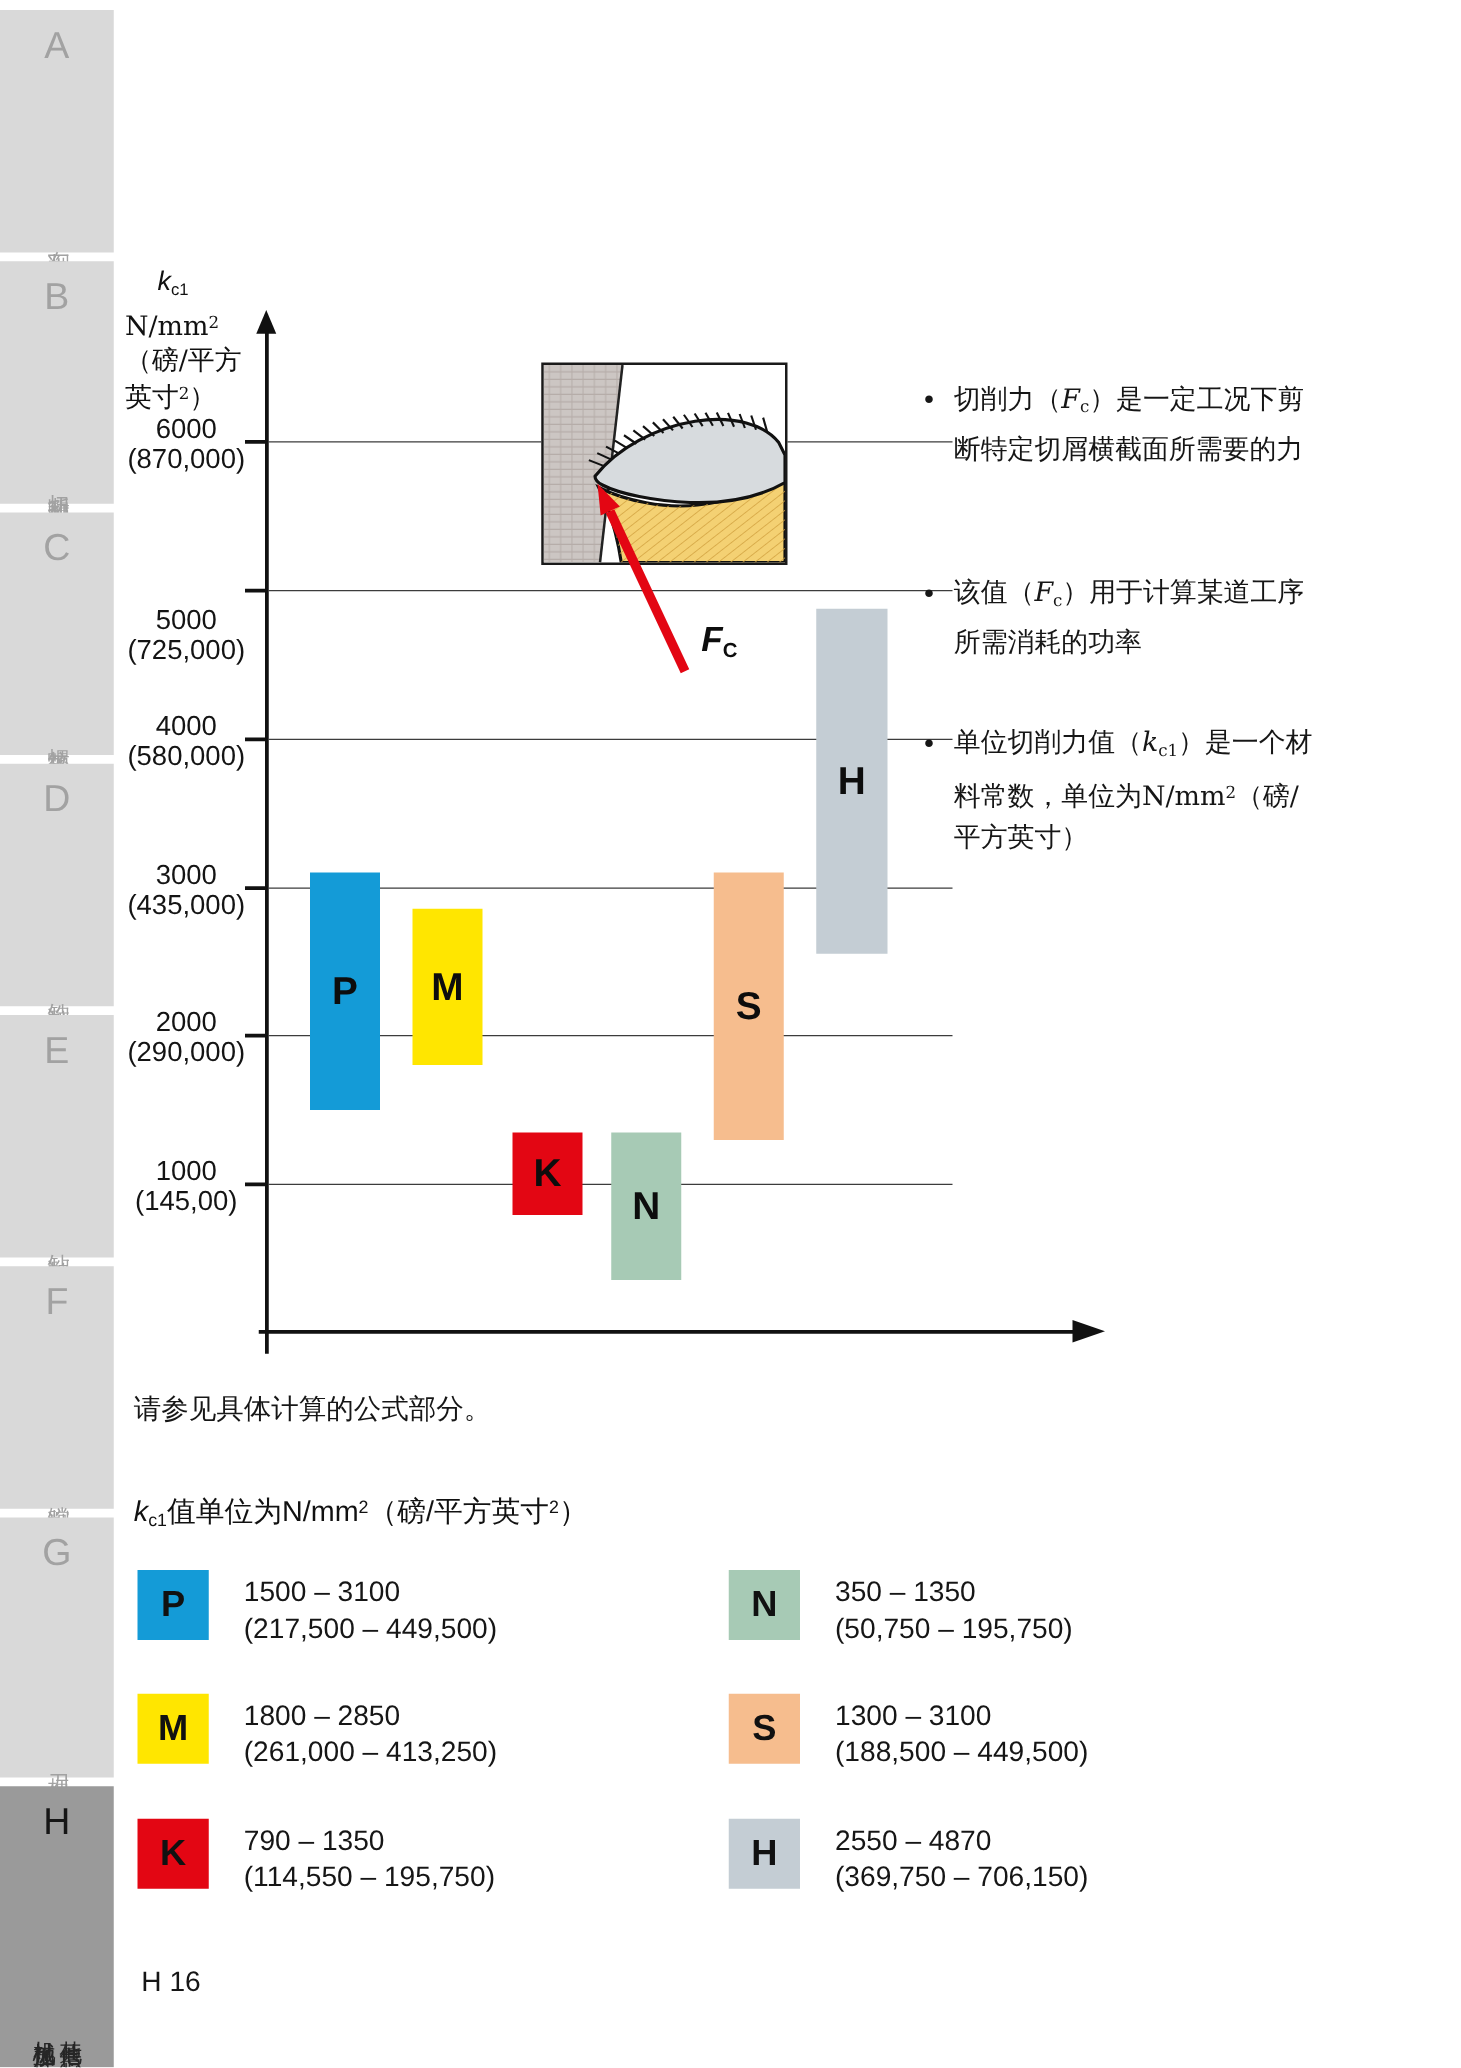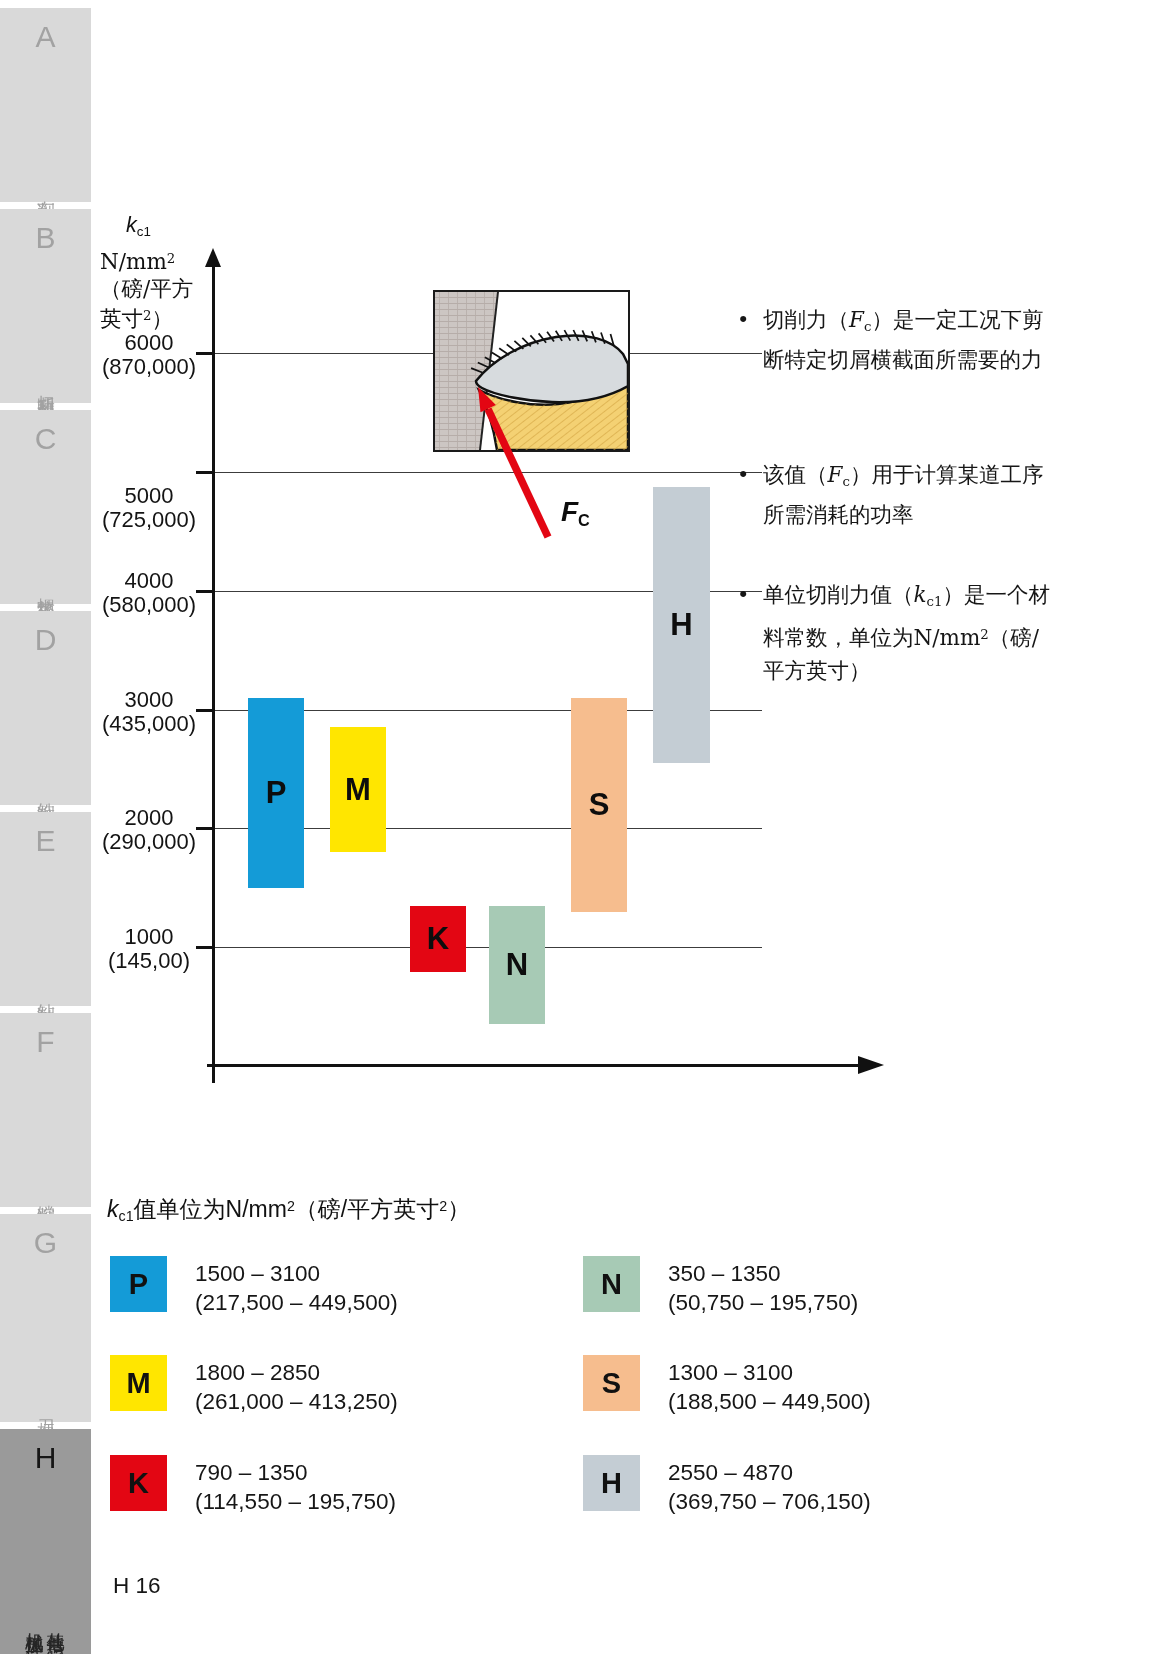--- a/index.html
+++ b/index.html
@@ -204,20 +204,21 @@
     </svg>
     <div class="fclabel"><i>F</i><sub>C</sub></div>
 
     <div id="bullets">
         <div class="bullet" style="top: 303px;">切削力（<i>F</i><sub>c</sub>）是一定工况下剪断特定切屑横截面所需要的力</div>
         <div class="bullet" style="top: 458px;">该值（<i>F</i><sub>c</sub>）用于计算某道工序所需消耗的功率</div>
         <div class="bullet" style="top: 578px;">单位切削力值（<i>k</i><sub>c1</sub>）是一个材料常数，单位为N/mm<sup>2</sup>（磅/平方英寸）</div>
       </div>
   </section>
 
+  <p class="note">请参见具体计算的公式部分。</p>
 
   <section id="legend">
     <div class="legend-title"><i>k</i><sub>c1</sub>值单位为N/mm<sup>2</sup>（磅/平方英寸<sup>2</sup>）</div>
     <div id="legend-cols">
         <div class="lg-swatch" style="left: 110px; top: 1256px; background: rgb(20, 155, 215);">P</div>
         <div class="lg-text" style="left: 195px; top: 1259px;">1500 – 3100<br>(217,500 – 449,500)</div>
         <div class="lg-swatch" style="left: 110px; top: 1355px; background: rgb(255, 230, 0);">M</div>
         <div class="lg-text" style="left: 195px; top: 1358px;">1800 – 2850<br>(261,000 – 413,250)</div>
         <div class="lg-swatch" style="left: 110px; top: 1455px; background: rgb(227, 6, 19);">K</div>
         <div class="lg-text" style="left: 195px; top: 1458px;">790 – 1350<br>(114,550 – 195,750)</div>

